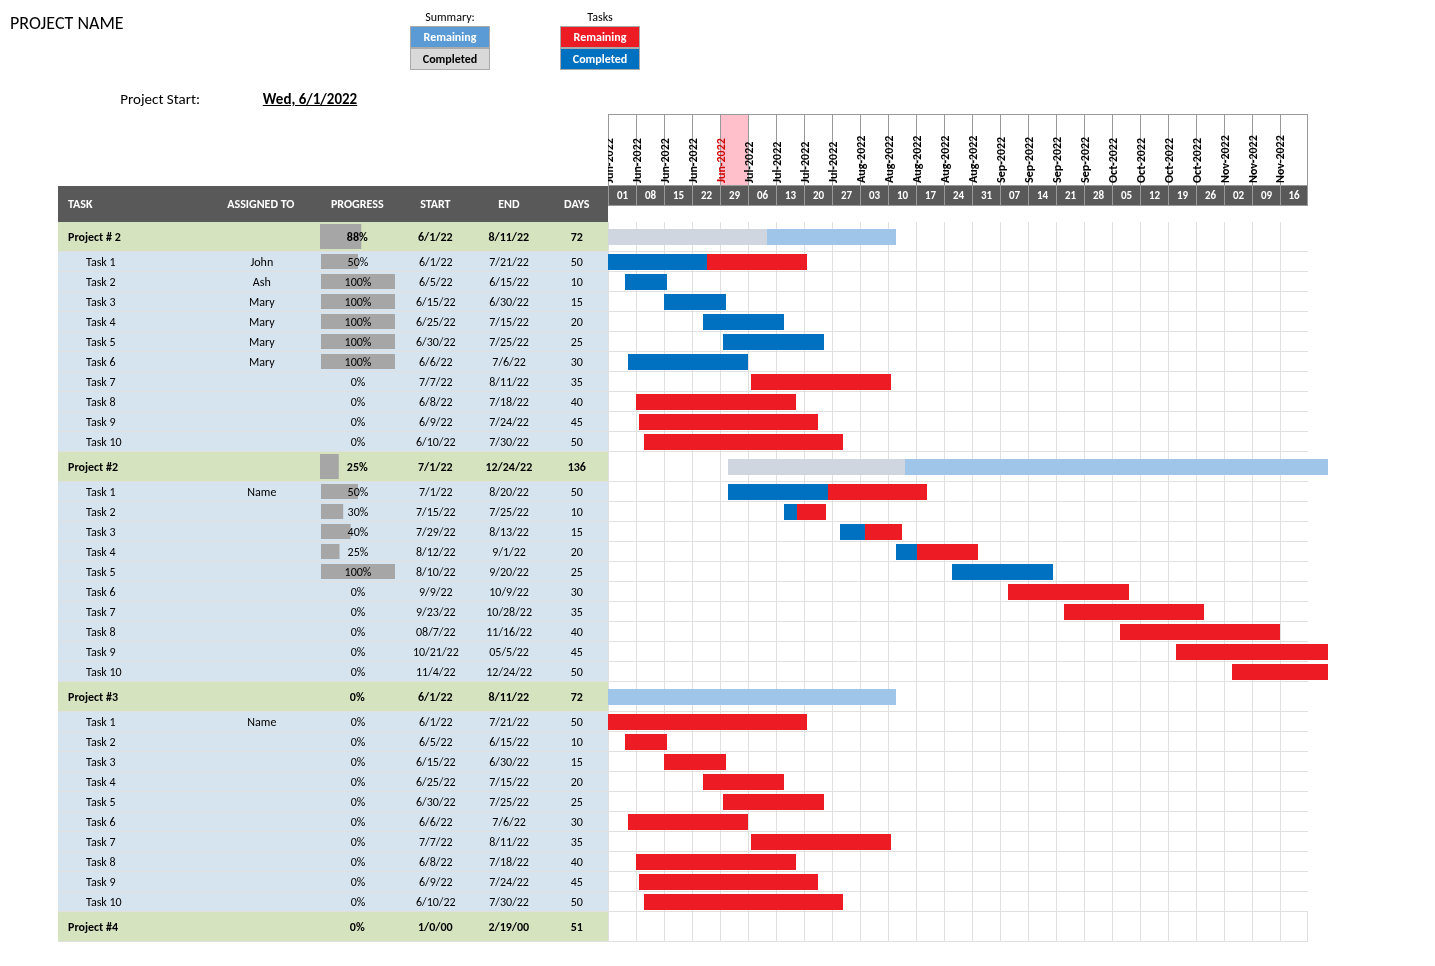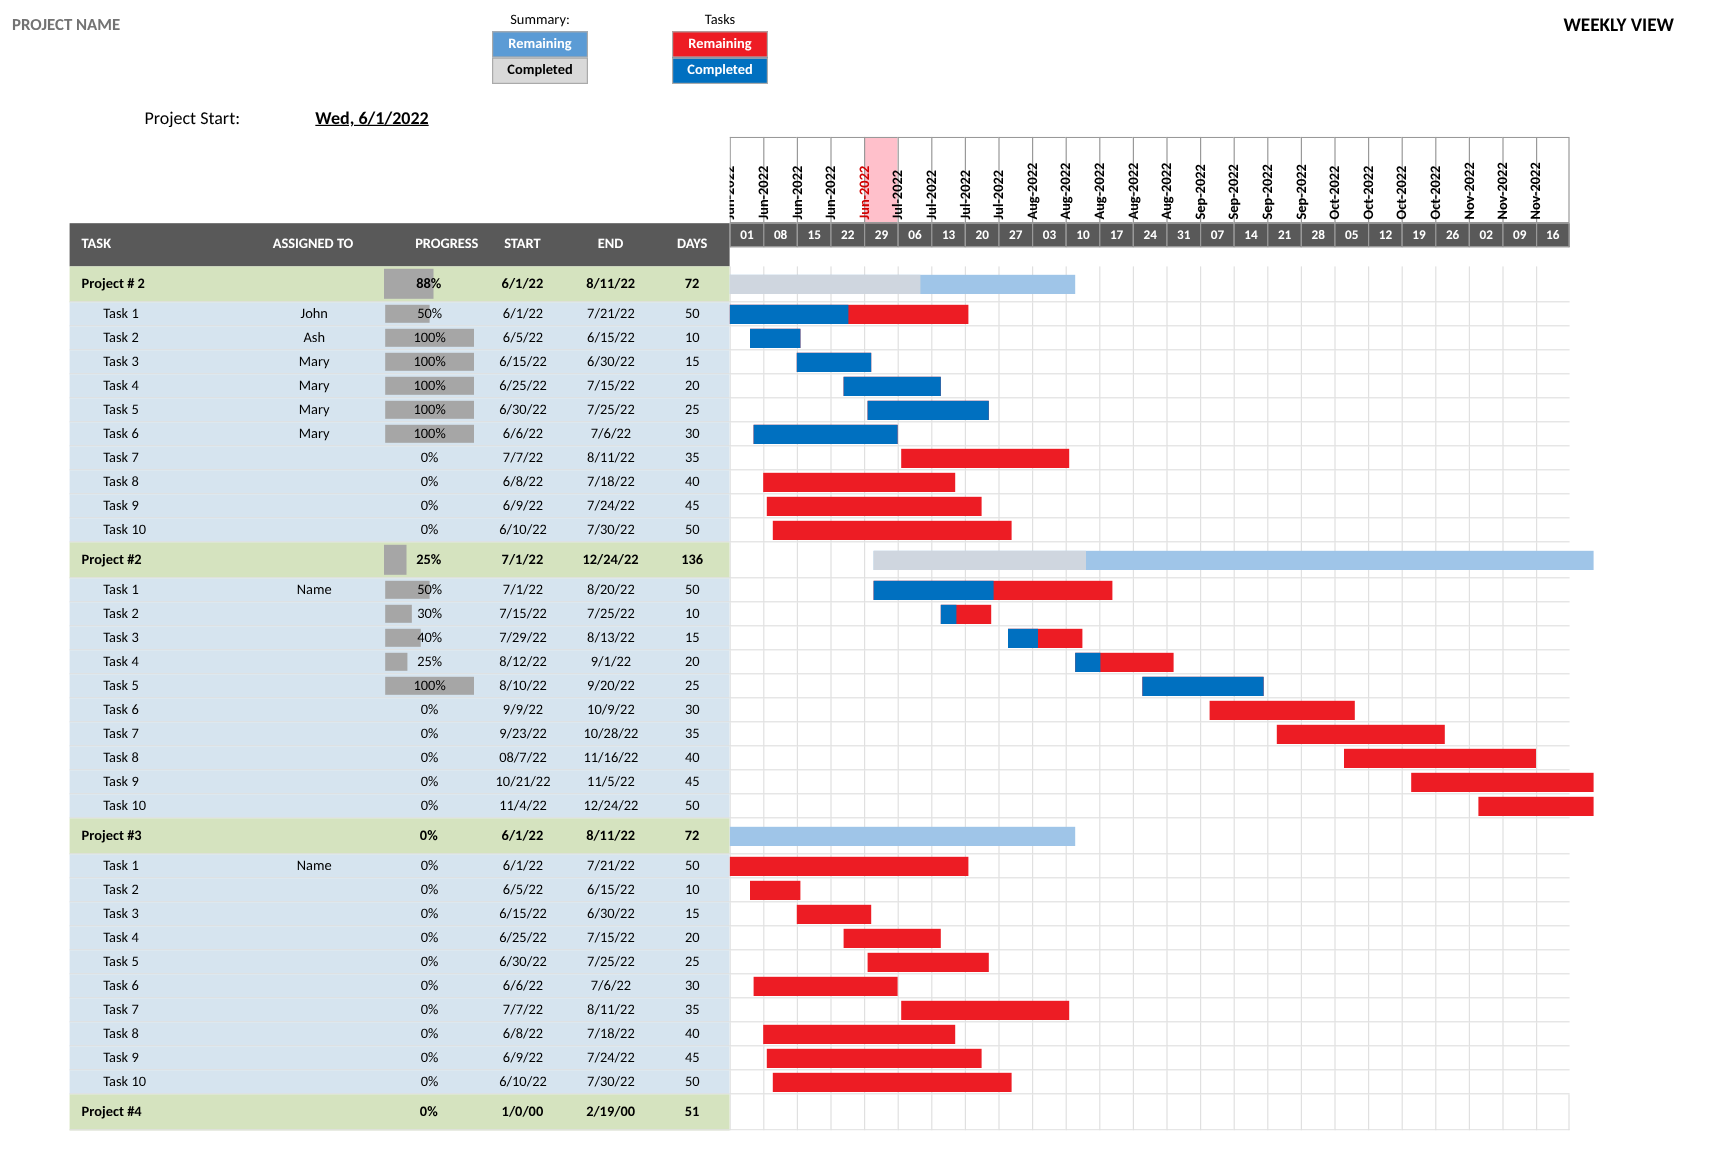--- a/index.html
+++ b/index.html
@@ -1,19 +1,19 @@
 <!DOCTYPE html>
 <html><head>
 <meta charset="utf-8">
 <style>
   *{box-sizing:border-box;}
   body{margin:0;font-family:Calibri,Arial,sans-serif;font-size:12px;background:#fff;color:#000;}
   .page{width:1435px;padding:10px;}
   .top{display:flex;align-items:flex-start;margin-bottom:4px;}
-  .pname{color:#737373;font-weight:bold;font-size:14px;width:380px;padding-top:2px;}
+  .pname{color:#000000;font-weight:normal;font-size:18px;width:380px;padding-top:2px;}
   .legend-col{width:120px;text-align:center;}
   .legend-title{font-size:12px;margin-bottom:2px;}
   .legend-box{width:80px;margin:0 auto;padding:3px 0;font-size:12px;border:1px solid #aaa;}
   .lb-sum-rem{background:#5b9bd5;color:#fff;font-weight:bold;}
   .lb-sum-com{background:#d9d9d9;color:#000;font-weight:bold;}
   .lb-task-rem{background:#ed1c24;color:#fff;font-weight:bold;}
   .lb-task-com{background:#0070c0;color:#fff;font-weight:bold;}
   .weekly{font-weight:bold;font-size:16px;text-align:right;flex:1;padding-right:30px;padding-top:2px;}
   .startrow{display:flex;align-items:center;margin:20px 0 6px 0;}
   .startlbl{font-weight:normal;font-size:15px;text-align:right;width:210px;padding-right:20px;}
@@ -25,21 +25,21 @@
   .mcell{width:28px;height:72px;border:1px solid #999;border-right:none;background:#fff;position:relative;}
   .mcell:last-child{border-right:1px solid #999;}
   .mcell.today{background:#ffc0cb;}
   .mcell span{position:absolute;bottom:2px;left:50%;transform:rotate(-90deg) translate(0,-50%);transform-origin:left bottom;white-space:nowrap;font-size:12px;font-weight:bold;}
   .mcell.today span{color:#d00000;}
   .daycell{width:28px;height:20px;border:1px solid #999;border-right:none;border-top:none;background:#595959;color:#fff;font-weight:bold;text-align:center;font-size:11px;line-height:20px;}
   .daycell:last-child{border-right:1px solid #999;}
   .hdrrow{display:flex;background:#595959;color:#fff;font-weight:bold;height:36px;align-items:center;}
   .col-task{width:160px;padding-left:10px;}
   .col-assn{width:120px;text-align:center;}
-  .col-prog{width:90px;text-align:right;}
+  .col-prog{width:90px;text-align:center;}
   .col-start{width:80px;text-align:center;}
   .col-end{width:80px;text-align:center;}
   .col-days{width:68px;text-align:center;}
   .drow{display:flex;height:20px;align-items:center;border-bottom:1px solid #e0e0e0;}
   .drow.task{background:#d6e4ef;}
   .drow.summary{background:#d5e3bf;font-weight:bold;height:30px;}
   .cell{height:100%;display:flex;align-items:center;}
   .c-task{width:160px;padding-left:10px;}
   .drow.task .c-task{padding-left:28px;}
   .c-assn{width:120px;justify-content:center;}
@@ -72,21 +72,20 @@
     <div class="legend-title">Summary:</div>
     <div class="legend-box lb-sum-rem">Remaining</div>
     <div class="legend-box lb-sum-com">Completed</div>
   </div>
   <div style="width:30px"></div>
   <div class="legend-col">
     <div class="legend-title">Tasks</div>
     <div class="legend-box lb-task-rem">Remaining</div>
     <div class="legend-box lb-task-com">Completed</div>
   </div>
-  <div class="weekly">WEEKLY VIEW</div>
 </div>
 
 <div class="startrow">
   <div class="startlbl">Project Start:</div>
   <div class="startval">Wed, 6/1/2022</div>
 </div>
 
 <div class="grid">
   <div class="left">
     <div class="spacer"></div>
@@ -320,21 +319,21 @@
             <div class="cell c-days">40</div>
           </div>
           <div class="drow task">
             <div class="cell c-task">Task 9</div>
             <div class="cell c-assn"></div>
             <div class="cell c-prog">
               <div class="progbar" style="transform:scaleX(0)"></div>
               <span>0%</span>
             </div>
             <div class="cell c-start">10/21/22</div>
-            <div class="cell c-end">11/5/22</div>
+            <div class="cell c-end">05/5/22</div>
             <div class="cell c-days">45</div>
           </div>
           <div class="drow task">
             <div class="cell c-task">Task 10</div>
             <div class="cell c-assn"></div>
             <div class="cell c-prog">
               <div class="progbar" style="transform:scaleX(0)"></div>
               <span>0%</span>
             </div>
             <div class="cell c-start">11/4/22</div>

